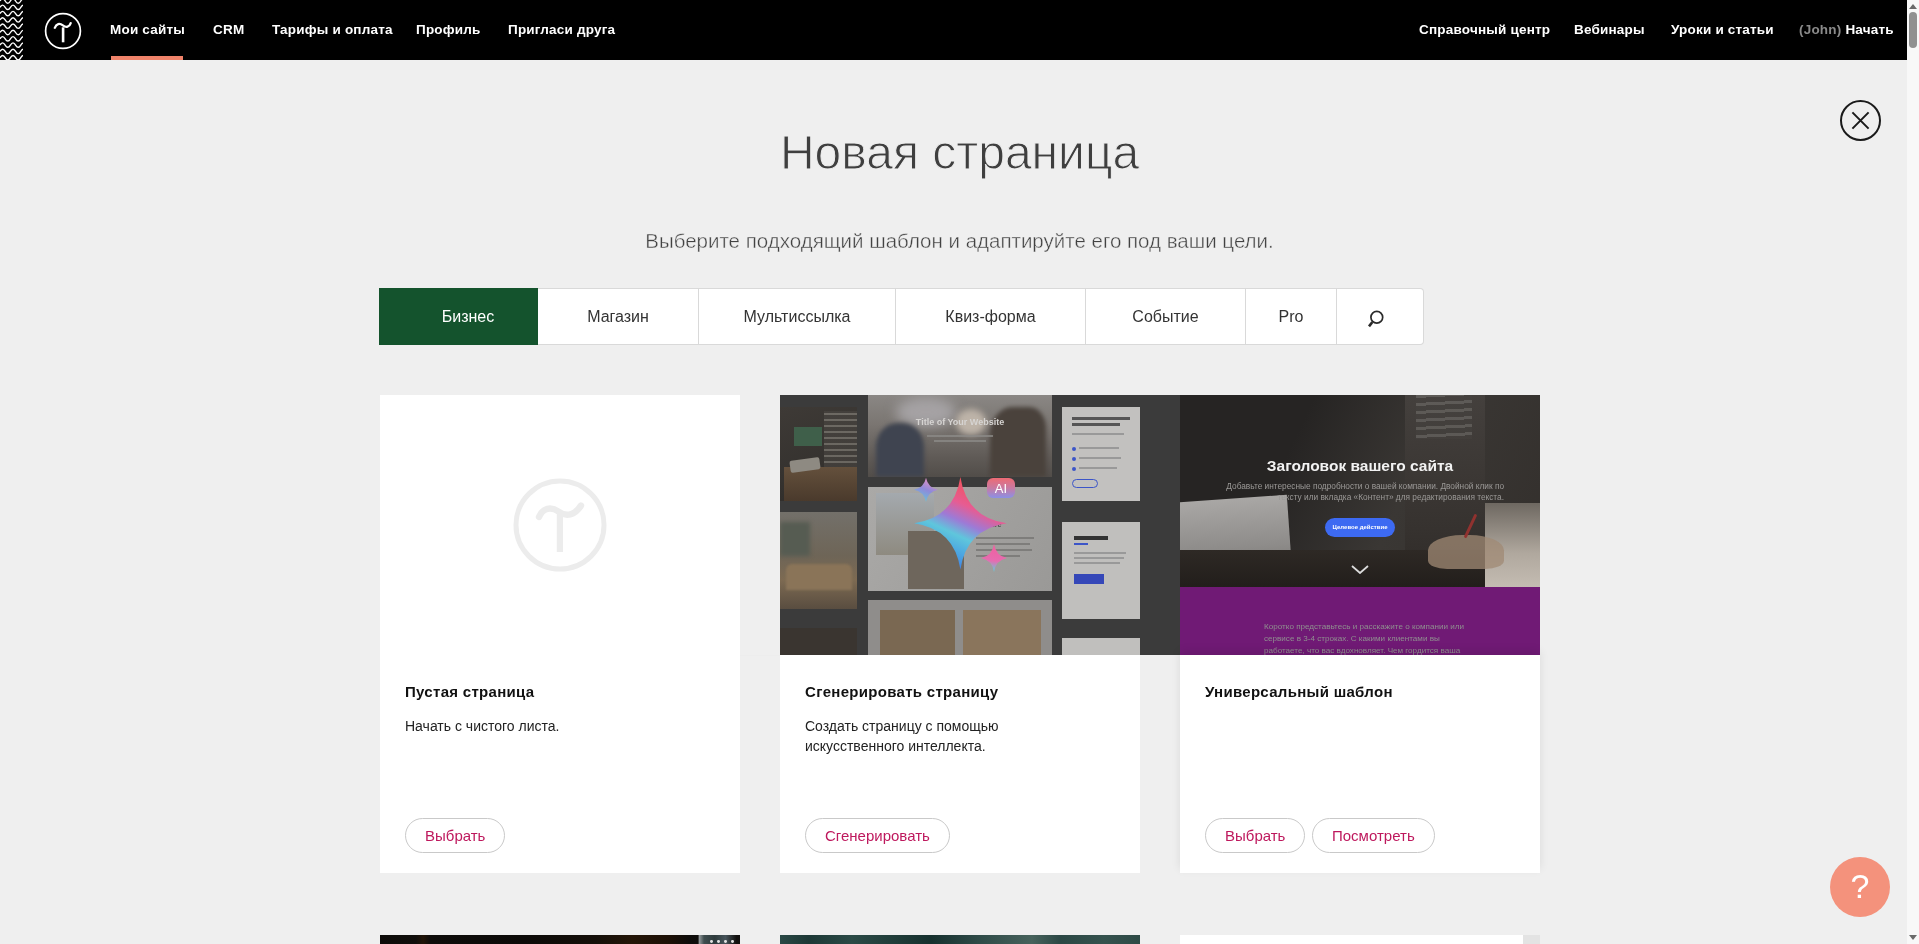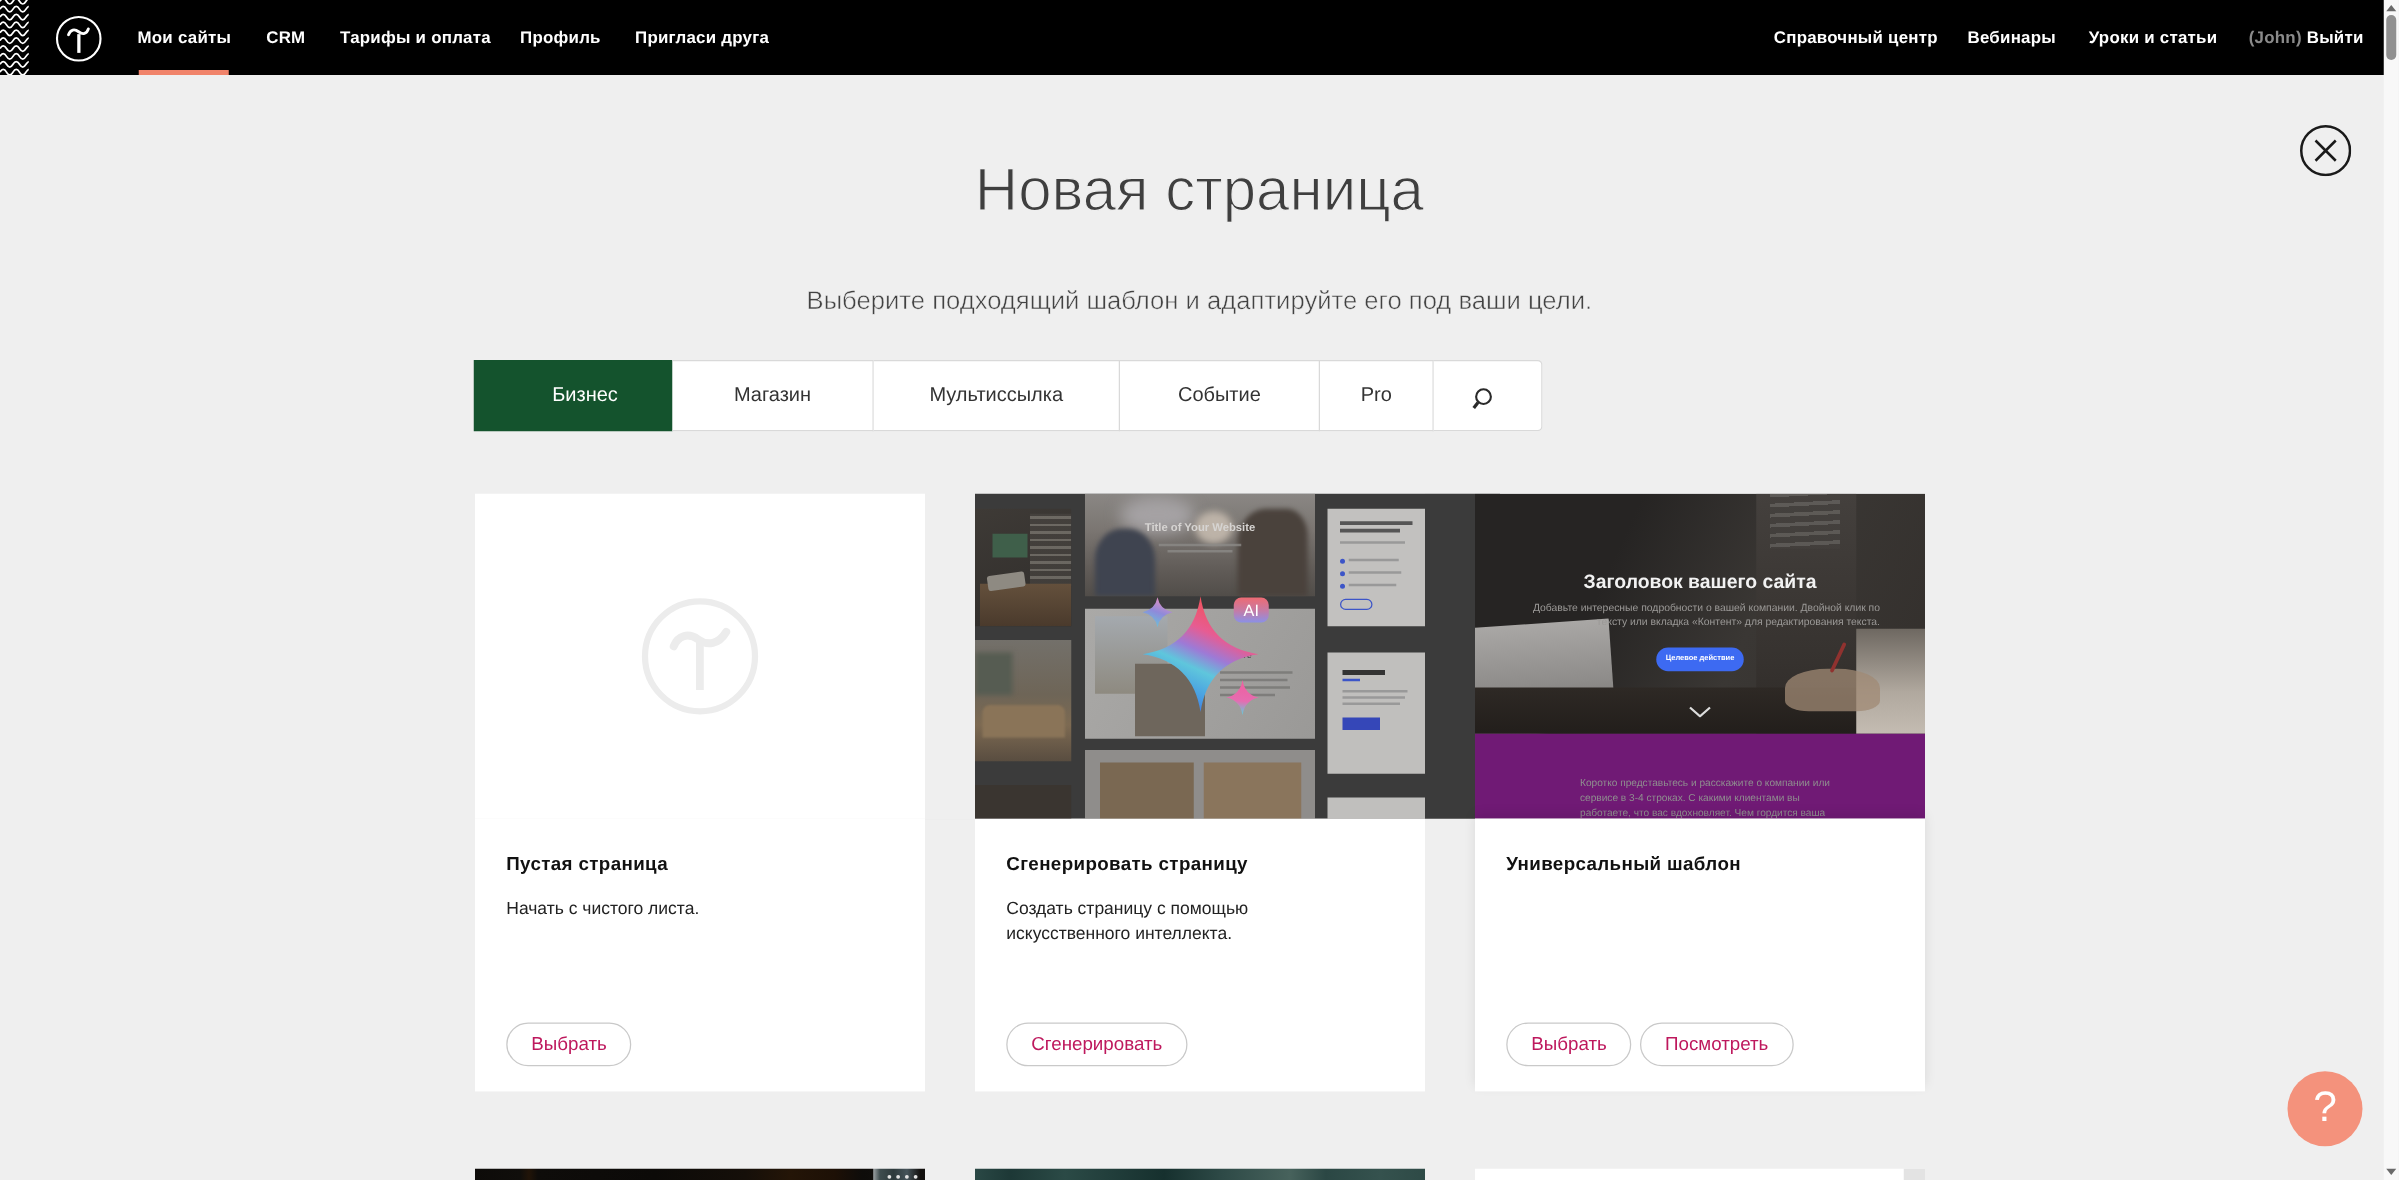--- a/index.html
+++ b/index.html
@@ -75,36 +75,37 @@
       <rect x="17.8" y="15.3" width="2.6" height="15" fill="#fff"></rect>
     </svg>
     <div class="navitem" style="left:110px">Мои сайты</div>
     <div class="navitem" style="left:213px">CRM</div>
     <div class="navitem" style="left:272px">Тарифы и оплата</div>
     <div class="navitem" style="left:416px">Профиль</div>
     <div class="navitem" style="left:508px">Пригласи друга</div>
     <div class="navitem" style="left:1419px">Справочный центр</div>
     <div class="navitem" style="left:1574px">Вебинары</div>
     <div class="navitem" style="left:1671px">Уроки и статьи</div>
-    <div class="navitem" style="left:1799px;color:#8a8a8a">(John) <span style="color:#fff">Выйти</span></div>
+    <div class="navitem" style="left:1799px;color:#8a8a8a">(John) <span style="color:#fff">Начать</span></div>
     <div id="underline"></div>
   </div>
 
   <svg id="close" width="41" height="41" viewBox="0 0 41 41">
     <circle cx="20.5" cy="20.5" r="19.5" fill="none" stroke="#1a1a1a" stroke-width="2"></circle>
     <path d="M12.4,12.4 L28.6,28.6 M28.6,12.4 L12.4,28.6" stroke="#1a1a1a" stroke-width="2"></path>
   </svg>
 
   <div id="title">Новая страница</div>
   <div id="subtitle">Выберите подходящий шаблон и адаптируйте его под ваши цели.</div>
 
   <div id="tabs">
     <div class="tab active" style="width:159px">Бизнес</div>
     <div class="tab" style="width:161px">Магазин</div>
     <div class="tab" style="width:197px">Мультиссылка</div>
+    <div class="tab" style="width:190px">Квиз-форма</div>
     <div class="tab" style="width:160px">Событие</div>
     <div class="tab" style="width:91px">Pro</div>
     <div class="tab" style="width:87px;position:relative;border-radius:0 4px 4px 0">
       <svg width="22" height="22" viewBox="0 0 22 22" style="position:absolute;left:29px;top:18px">
         <circle cx="10.8" cy="10.3" r="5.9" fill="none" stroke="#2a2a2a" stroke-width="1.7"></circle>
         <line x1="6.4" y1="15" x2="3" y2="19.4" stroke="#2a2a2a" stroke-width="2.6"></line>
       </svg>
     </div>
   </div>
 

